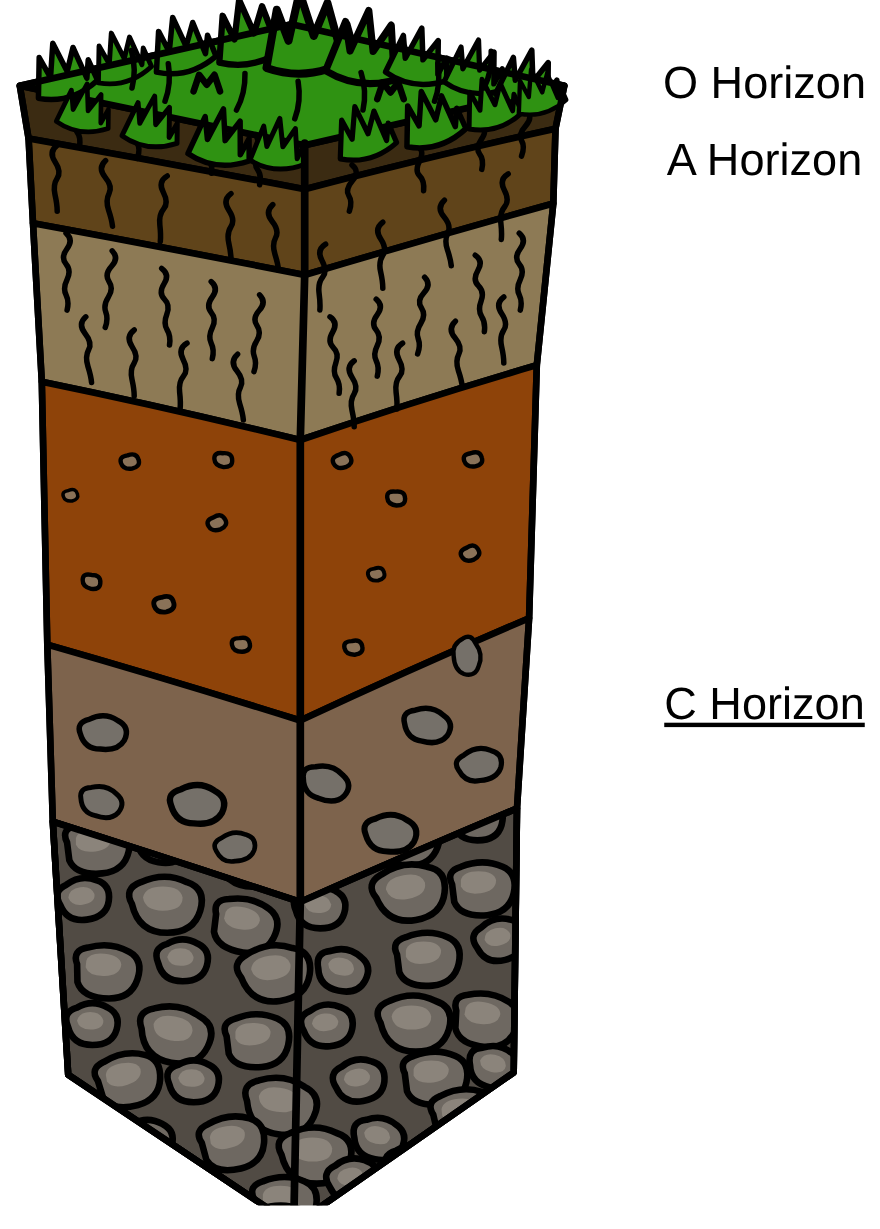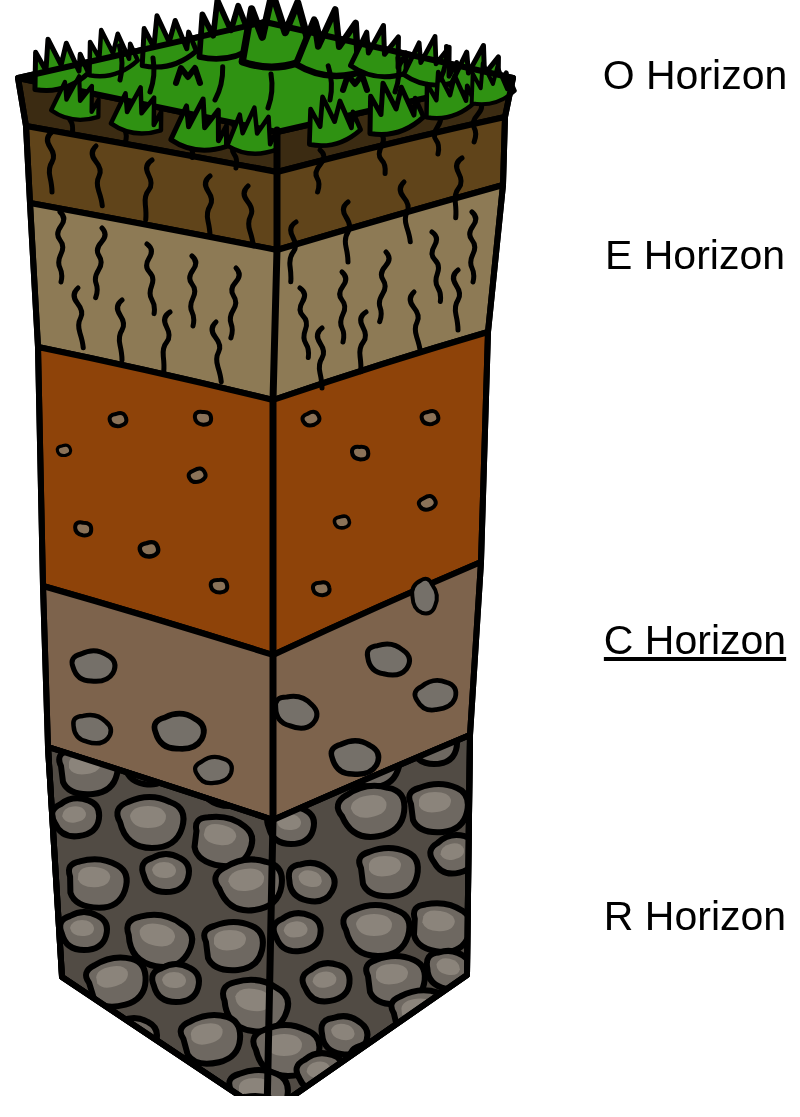--- a/index.html
+++ b/index.html
@@ -189,16 +189,15 @@
       <use href="#blade" transform="translate(440,80) rotate(6)"></use>
       <path d="M176,83 l5,-15 l7,9 l7,-9 l5,15" fill="none" stroke="#000" stroke-width="6" stroke-linecap="round" stroke-linejoin="round"></path>
       <path d="M343,90 l5,-15 l7,9 l7,-9 l5,15" fill="none" stroke="#000" stroke-width="6" stroke-linecap="round" stroke-linejoin="round"></path>
     </g>
 
     <path d="M277,130 L277,250 L273,400 L273,655 L273,820 L267,1114" fill="none" stroke="#000" stroke-width="7" stroke-linecap="round"></path>
     <path fill="none" stroke="#000" stroke-width="6" stroke-linejoin="round" d="M18,78 L265,22 L513,78 L505,117 L503,185 L488,332 L481,562 L470,735 L467,975 L267,1114 L62,977 L48,747 L43,586 L38,347 L30,203 L26,126 Z"></path>
   </svg>
 
   <div class="hlabel lab-o">O Horizon</div>
-  <div class="hlabel lab-e">E Horizon</div>
+  <div class="hlabel lab-a">A Horizon</div>
   <div class="hlabel lab-c">C Horizon</div>
-  <div class="hlabel lab-r">R Horizon</div>
 </div>
 
 </body></html>

